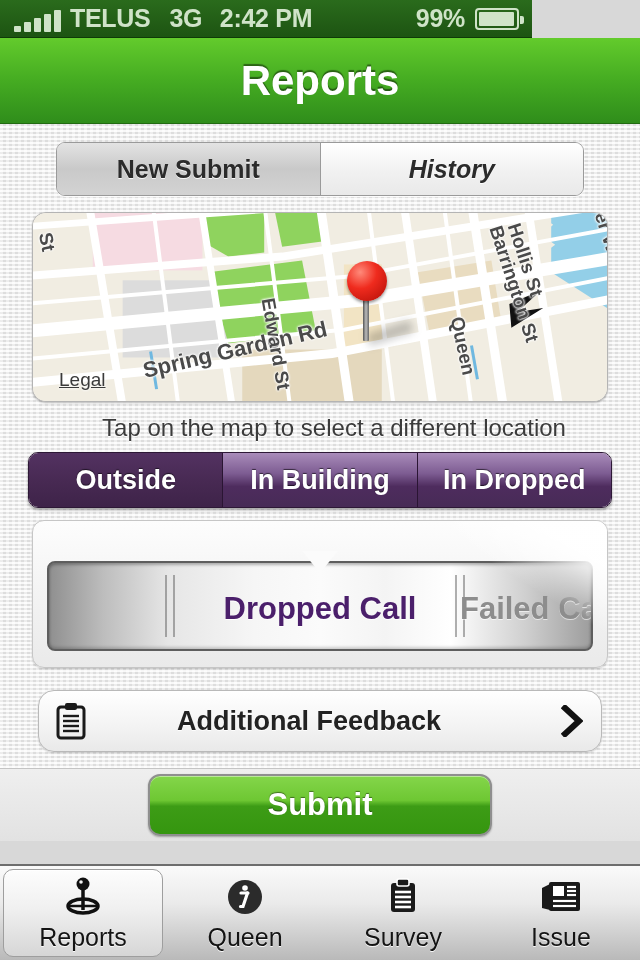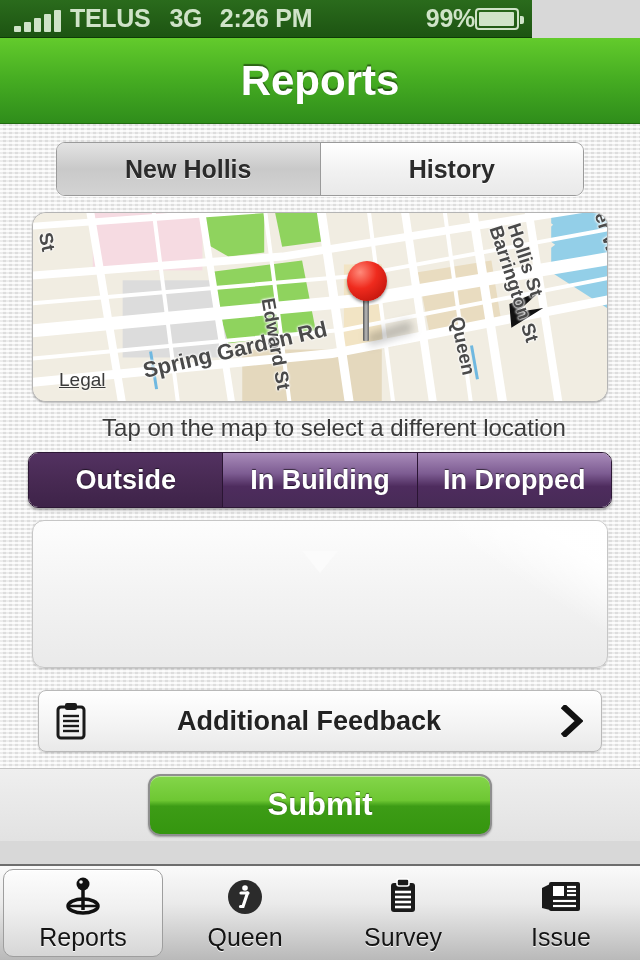--- a/index.html
+++ b/index.html
@@ -24,21 +24,21 @@
   .bars i:nth-child(1){height:6px} .bars i:nth-child(2){height:10px}
   .bars i:nth-child(3){height:14px} .bars i:nth-child(4){height:18px}
   .bars i:nth-child(5){height:22px}
   .carrier { line-height: 1; padding-bottom: 1px; }
   .net { line-height: 1; padding-bottom: 1px; padding-left: 10px; }
   .sb-center {
     position: absolute; left: 0; right: 0; text-align: center;
     font-size: 25px; font-weight: bold;
   }
   .sb-right {
-    position: absolute; right: 13px; display: flex; align-items: center; 
+    position: absolute; right: 13px; display: flex; align-items: center; gap: 10px;
   }
   .batt { position: relative; width: 44px; height: 22px;
     border: 2px solid #cfe3c8; border-radius: 4px; }
   .batt::after { content:""; position:absolute; right:-7px; top:6px; width:4px; height:8px;
     background:#cfe3c8; border-radius:0 2px 2px 0; }
   .batt i { position:absolute; left:2px; top:2px; bottom:2px; right:3px;
     background:#cfe3c8; border-radius:1px; display:block; }
 
   
   .navbar {
@@ -68,21 +68,21 @@
     border: 1px solid #9a9a9a;
     box-shadow: 0 1px 0 rgba(255,255,255,.9), inset 0 1px 0 rgba(255,255,255,.6);
   }
   .segctl > div {
     flex: 1; display: flex; align-items: center; justify-content: center;
     font-size: 25px; font-weight: bold; color: #2b2b2b;
     text-shadow: 0 1px 0 rgba(255,255,255,.85);
   }
   .segctl > div + div { border-left: 1px solid #9a9a9a; }
   .seg-on  { background: linear-gradient(to bottom,#e3e3e3 0%,#c9c9c9 50%,#d3d3d3 100%); }
-  .seg-off { background: linear-gradient(to bottom,#ffffff 0%,#f2f2f2 50%,#e9e9e9 100%); }
+  .seg-off { background: linear-gradient(to bottom,#ffffff 0%,#f2f2f2 50%,#e9e9e9 100%); font-style: italic; }
 
   
   .mapcard {
     position: relative; margin: 16px 32px 0; height: 190px;
     border-radius: 14px; border: 1px solid #b4b4b4; overflow: hidden;
     background: #f2efe6;
     box-shadow: 0 1px 2px rgba(0,0,0,.25), inset 0 0 0 1px rgba(255,255,255,.5);
   }
   .map-svg { position:absolute; inset:0; width:100%; height:100%; }
   .maplabel {
@@ -173,21 +173,21 @@
     text-shadow: 0 1px 0 rgba(255,255,255,.9);
   }
   .wheel .nextitem {
     position: absolute; right: -24px; top: 28px; font-size: 31px; font-weight: bold;
     color: #8d8d8d; text-shadow: 0 1px 0 rgba(255,255,255,.6); white-space: nowrap;
   }
 
   
   .feedback {
     position: relative; margin: 22px 38px 0; height: 62px;
-    display: flex; align-items: center; border-radius: 8px;
+    display: flex; align-items: center; border-radius: 16px;
     background: linear-gradient(to bottom,#ffffff 0%,#f4f4f4 55%,#e9e9e9 100%);
     border: 1px solid #b9b9b9; box-shadow: 0 1px 2px rgba(0,0,0,.16);
   }
   .fb-icon { width: 64px; display: flex; justify-content: center; }
   .fb-label {
     flex: 1; text-align: center; font-size: 27px; font-weight: bold; color: #222;
     text-shadow: 0 1px 0 rgba(255,255,255,.9); margin-left: -28px;
   }
   .fb-chev { width: 58px; display: flex; justify-content: center; }
 
@@ -236,38 +236,38 @@
       <span class="bars">
         <i></i>
           <i></i>
           <i></i>
           <i></i>
           <i></i>
       </span>
       <span class="carrier">TELUS</span>
       <span class="net">3G</span>
     </div>
-    <div class="sb-center">2:26 PM</div>
+    <div class="sb-center">2:42 PM</div>
     <div class="sb-right">
       <span>99%</span>
       <span class="batt">
           <i></i>
         </span>
     </div>
   </div>
 
   <div class="navbar">
     <div class="navtitle">Reports</div>
   </div>
 
   <div class="content">
 
     <div class="seg-wrap">
       <div class="segctl">
-        <div class="seg-on">New Hollis</div>
+        <div class="seg-on">New Submit</div>
         <div class="seg-off">History</div>
       </div>
     </div>
 
     <div class="mapcard">
       <svg class="map-svg" viewBox="0 0 576 190" preserveAspectRatio="none">
         <rect x="0" y="0" width="576" height="190" fill="#f1ede2"></rect>
         <rect x="60" y="0" width="110" height="58" fill="#f6dbe2"></rect>
         <rect x="90" y="68" width="105" height="78" fill="#dcdcdc"></rect>
         <polygon points="172,0 232,0 232,40 196,44 172,30" fill="#8fd35e"></polygon>
@@ -325,20 +325,28 @@
     <div class="psegwrap">
       <div class="pseg">
         <div class="pseg-on">Outside</div>
         <div class="pseg-off">In Building</div>
         <div class="pseg-off">In Dropped</div>
       </div>
     </div>
 
     <div class="pickerpanel">
       <div class="marker"></div>
+      <div class="wheel">
+        <span class="tick a"></span>
+        <span class="tick b"></span>
+        <span class="tick c"></span>
+        <span class="tick d"></span>
+        <div class="sel">Dropped Call</div>
+        <div class="nextitem">Failed Call</div>
+      </div>
     </div>
 
     <div class="feedback">
       <div class="fb-icon">
         <svg width="30" height="38" viewBox="0 0 30 38">
           <rect x="2" y="5" width="26" height="31" rx="3" fill="none" stroke="#1a1a1a" stroke-width="3"></rect>
           <rect x="9" y="1" width="12" height="7" rx="2" fill="#1a1a1a"></rect>
           <g stroke="#1a1a1a" stroke-width="2.4">
             <line x1="7" y1="14" x2="23" y2="14"></line>
               <line x1="7" y1="19" x2="23" y2="19"></line>

